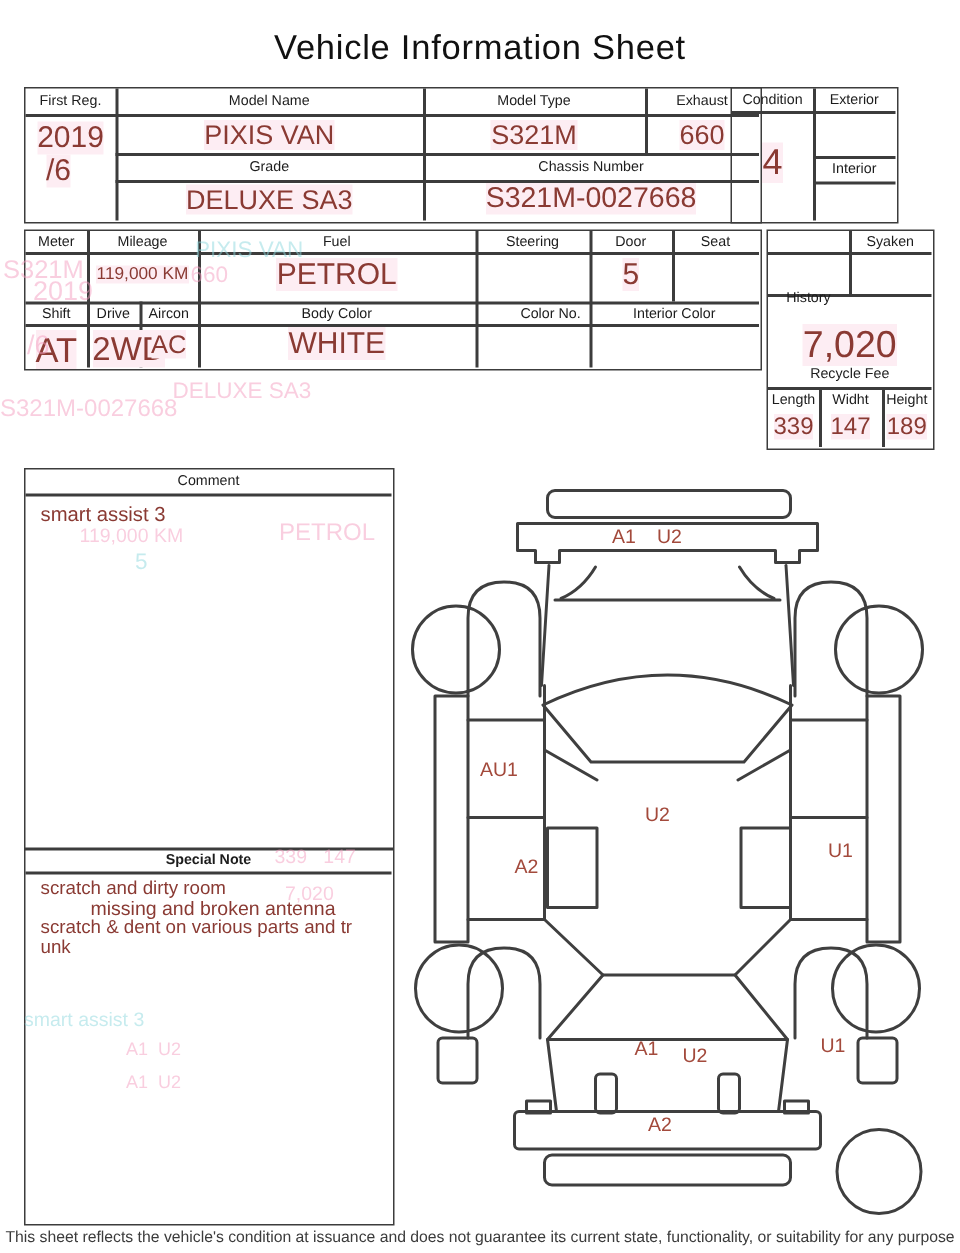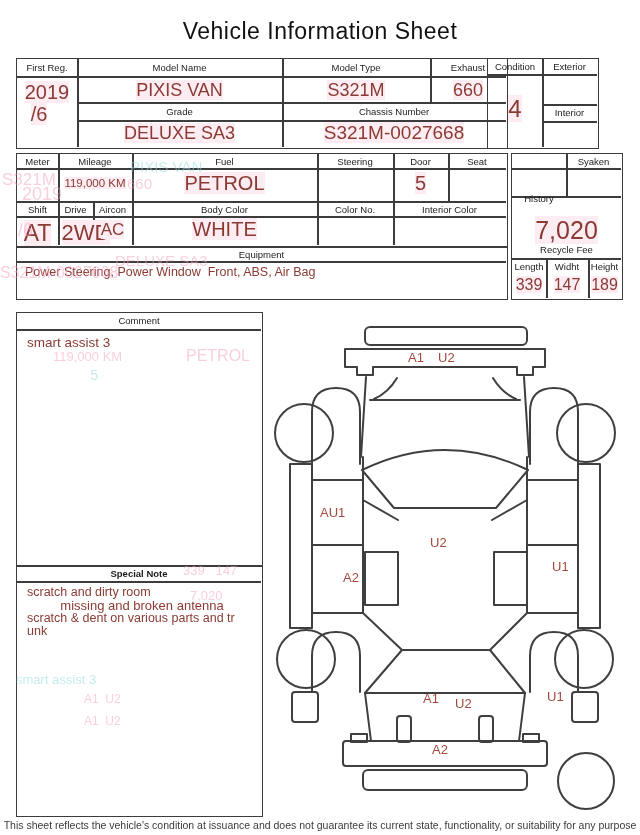--- a/index.html
+++ b/index.html
@@ -84,34 +84,29 @@
     <div class="lbl" style="left:431px;top:2px;width:58px;">Seat</div>
 
     <div class="val" style="left:41px;top:23px;width:74px;font-size:11.5px;"><span class="hlt">119,000 KM</span></div>
     <div class="val" style="left:115px;top:18px;width:185px;font-size:20px;"><span class="hlt">PETROL</span></div>
     <div class="val" style="left:376px;top:18px;width:55px;font-size:20px;"><span class="hlt">5</span></div>
 
     <div class="lbl" style="left:0;top:50px;width:41px;">Shift</div>
     <div class="lbl" style="left:41px;top:50px;width:35px;">Drive</div>
     <div class="lbl" style="left:76px;top:50px;width:39px;">Aircon</div>
     <div class="lbl" style="left:115px;top:50px;width:185px;">Body Color</div>
-    <div class="lbl" style="left:300px;top:50px;width:76px;">Color No.</div>
+    <div class="lbl" style="left:300px;top:50px;width:76px;padding-left:12px;">Color No.</div>
     <div class="lbl" style="left:376px;top:50px;width:113px;">Interior Color</div>
 
     <div class="val" style="left:0;top:66px;width:41px;font-size:23px;"><span class="hlt">AT</span></div>
     <div class="val" style="left:41px;top:66px;width:56px;font-size:22px;text-align:center;"><span class="hlt">2WD</span></div>
     <div class="val" style="left:76px;top:66px;width:39px;font-size:17px;"><span class="hlt">AC</span></div>
     <div class="val" style="left:115px;top:64px;width:185px;font-size:20px;"><span class="hlt">WHITE</span></div>
   </div>
 
-  <div class="box" style="left:16px;top:247px;width:492px;height:53px;">
-    <div class="lbl" style="left:0;top:1px;width:489px;">Equipment</div>
-    <div class="hr" style="left:0;top:13px;width:489px;"></div>
-    <div class="val pre" style="left:8px;top:17px;width:470px;text-align:left;font-size:12.5px;">Power Steering, Power Window  Front, ABS, Air Bag</div>
-  </div>
 
   <div class="box" style="left:511px;top:153px;width:112px;height:147px;">
     <div class="vl" style="left:54px;top:0;height:42px;"></div>
     <div class="hr" style="left:0;top:14px;width:109px;"></div>
     <div class="hr" style="left:0;top:42px;width:109px;"></div>
     <div class="lbl" style="left:0;top:2px;width:54px;margin-top:37px;">History</div>
     <div class="lbl" style="left:54px;top:2px;width:55px;">Syaken</div>
     <div class="lbl" style="left:0;top:46px;width:109px;margin-top:44px;">Recycle Fee</div>
     <div class="val" style="left:0;top:62px;width:109px;font-size:25px;"><span class="hlt">7,020</span></div>
     <div class="hr" style="left:0;top:104px;width:109px;"></div>

